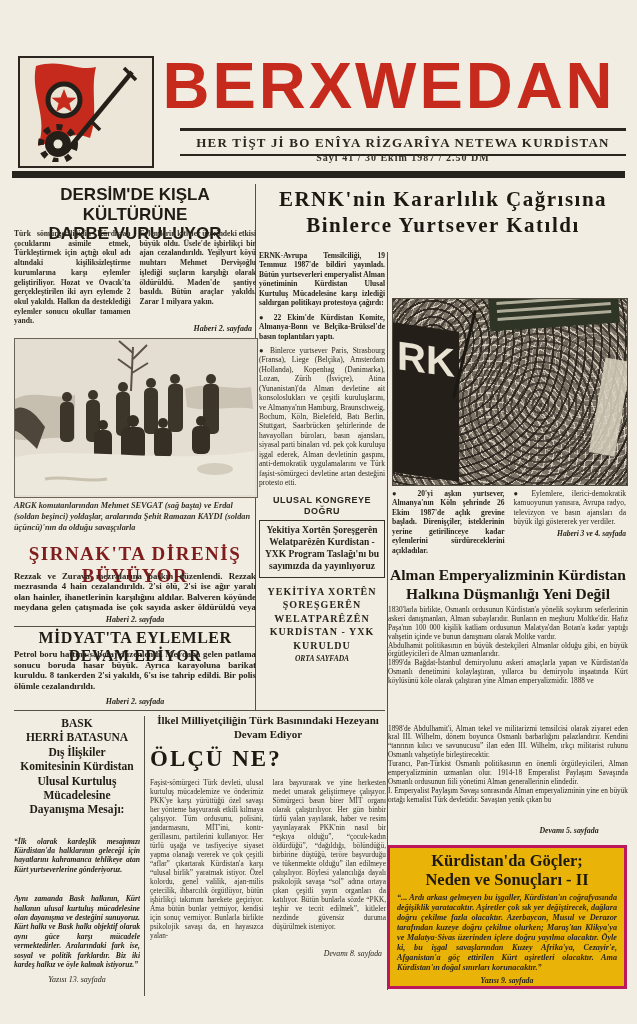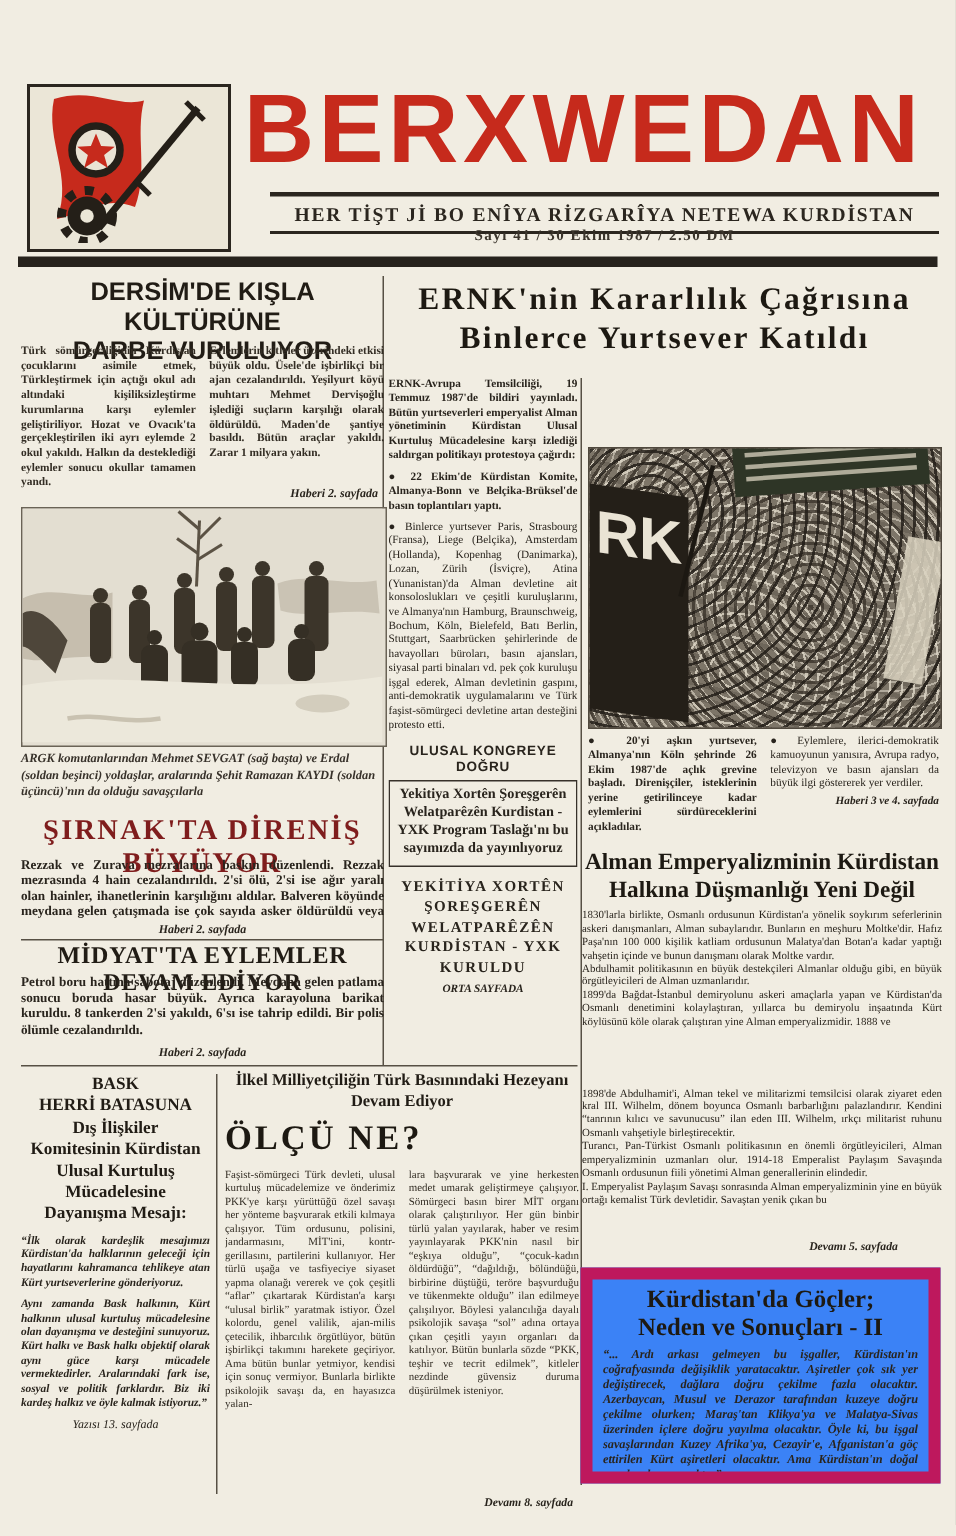--- a/index.html
+++ b/index.html
@@ -39,29 +39,29 @@
   .sirnak-h{left:14px;top:543px;width:242px;font-weight:bold;font-size:19px;letter-spacing:1.5px;text-align:center;color:#7f1d1d;}
   .sirnak-body{left:14px;top:571px;width:242px;height:42px;font-size:8.8px;line-height:1.18;font-weight:bold;}
   .sirnak-more{left:14px;top:615px;width:242px;text-align:center;font-size:8px;}
 
   .midyat-h{left:14px;top:629px;width:242px;font-weight:bold;font-size:16px;letter-spacing:.5px;text-align:center;color:#211c15;}
   .midyat-body{left:14px;top:649px;width:242px;height:44px;font-size:8.8px;line-height:1.2;font-weight:bold;}
   .midyat-more{left:14px;top:697px;width:242px;text-align:center;font-size:8px;}
 
   .bask{left:14px;top:716px;width:126px;height:284px;}
   .bask-h{font-weight:bold;font-size:11.5px;line-height:1.25;text-align:center;color:#211c15;}
-  .bask-q{margin-top:5px;font-size:7.6px;line-height:1.24;font-weight:bold;font-style:italic;text-align:justify;}
+  .bask-q{margin-top:20px;font-size:7.6px;line-height:1.24;font-weight:bold;font-style:italic;text-align:justify;}
   .bask-more{margin-top:5px;text-align:center;font-size:8px;}
 
   .olcu{left:150px;top:714px;width:236px;}
   .olcu-kicker{font-weight:bold;font-size:11px;line-height:1.25;text-align:center;color:#211c15;}
   .olcu-h{margin-top:4px;font-weight:bold;font-size:23px;letter-spacing:2px;text-align:left;color:#1d1912;}
   .olcu-cols{margin-top:6px;display:flex;gap:9px;height:212px;overflow:hidden;}
   .olcu-cols .col{flex:1;font-size:7.3px;line-height:1.24;color:#332d24;}
-  .olcu-more{left:268px;top:949px;width:114px;text-align:right;font-size:7.8px;font-weight:bold;margin-top:48px;}
+  .olcu-more{left:268px;top:949px;width:114px;text-align:right;font-size:7.8px;font-weight:normal;}
 
   
   .ernk-h{left:258px;top:186px;width:370px;font-weight:bold;font-size:21px;line-height:1.25;
      letter-spacing:1.5px;text-align:center;color:#1d1912;}
   .ernk-col{left:259px;top:251px;width:126px;height:462px;font-size:7.5px;line-height:1.26;}
   .ernk-col p{margin:0 0 5px;}
   .kongre-kicker{margin:7px 0 3px;font-family:"Liberation Sans",sans-serif;font-weight:bold;font-size:9px;
      letter-spacing:.5px;text-align:center;}
   .kongre-box{border:1.5px solid #37312a;padding:4px 3px;font-weight:bold;font-size:9.5px;line-height:1.25;text-align:center;}
   .kongre-caps{margin-top:7px;font-weight:bold;font-size:10px;line-height:1.35;letter-spacing:1px;text-align:center;}
@@ -85,21 +85,21 @@
 
   .ernk-bullets{left:392px;top:489px;width:234px;height:74px;display:flex;gap:9px;}
   .ernk-bullets .col{flex:1;font-size:7.5px;line-height:1.26;}
   .ernk-more{text-align:right;font-style:italic;font-weight:bold;font-size:7.5px;margin-top:2px;}
 
   .alman-h{left:388px;top:565px;width:240px;font-weight:bold;font-size:15.5px;line-height:1.25;text-align:center;color:#1d1912;}
   .alman-cols{left:388px;top:606px;width:240px;height:228px;display:flex;gap:9px;overflow:hidden;flex-direction:column;}
   .alman-cols .col{flex:1;font-size:7.3px;line-height:1.22;}
   .alman-more{left:512px;top:826px;width:114px;text-align:center;font-style:italic;font-weight:bold;font-size:7.8px;}
 
-  .gocler{left:387px;top:845px;width:240px;height:144px;border:8px solid #be185d;background:#3b82f6;padding:4px 7px;box-sizing:border-box;}
+  .gocler{left:387px;top:845px;width:240px;height:144px;border:3px solid #be185d;background:#eab308;padding:4px 7px;box-sizing:border-box;}
   .gocler-h{font-weight:bold;font-size:16.5px;line-height:1.15;text-align:center;color:#1d1912;}
   .gocler-q{margin-top:3px;font-size:8.2px;line-height:1.22;font-weight:bold;font-style:italic;text-align:justify;}
   .gocler-more{margin-top:3px;text-align:center;font-weight:bold;font-style:italic;font-size:7.8px;}
 </style>
 </head>
 <body>
 
 <div class="page">
 
   <div class="abs logo-box">

